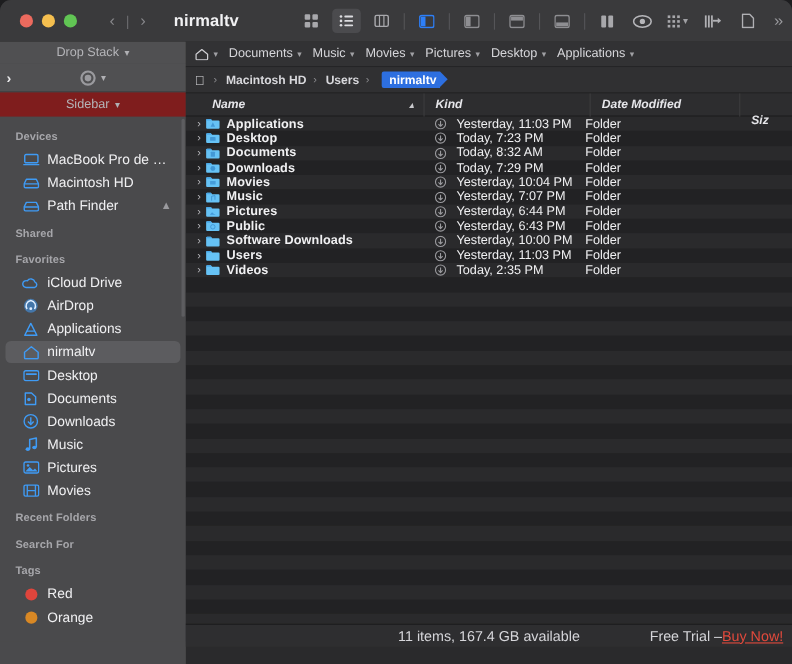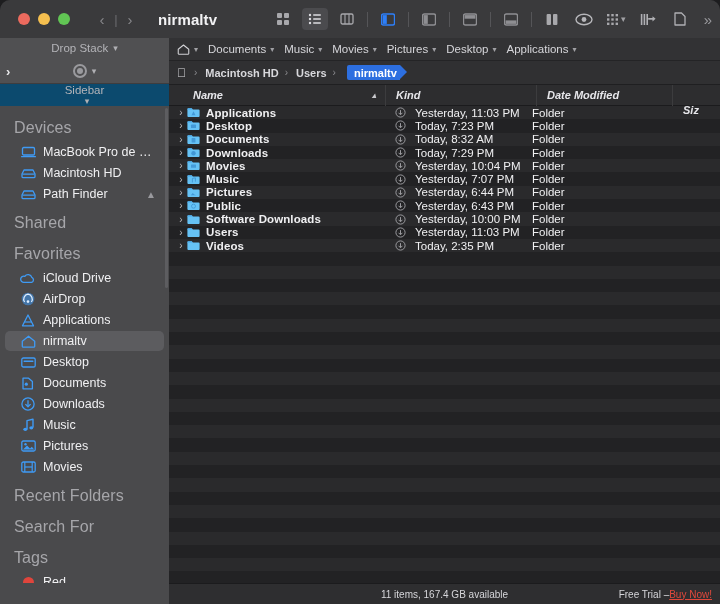--- a/index.html
+++ b/index.html
@@ -99,26 +99,26 @@
   .dropstack-arrow {
     position: absolute; left: 6px; top: 50%; transform: translateY(-50%);
     color: #e8e8ea; font-size: 13px; font-weight: bold;
   }
   .ds-circle {
     width: 14px; height: 14px; border-radius: 50%;
     border: 2px solid #9a9a9e;
     display: flex; align-items: center; justify-content: center;
   }
   .ds-circle i { width: 6px; height: 6px; border-radius:50%; background: #9a9a9e; display:block;}
-  .sidebar-hdr { background: #0c4a6e; height: 22px; flex-direction: column; }
+  .sidebar-hdr { background: #7f1d1d; height: 22px; }
   .hdr-caret { font-size: 9px; margin-left: 5px; color: #b0b0b4; }
 
   .sb-scroll { height: 518px; overflow: hidden; padding-top: 4px;}
   .sb-group {
-    color: #a6a6aa; font-size: 16px; font-weight: normal;
+    color: #a6a6aa; font-size: 10px; font-weight: bold;
     padding: 9px 0 4px 14px;
     letter-spacing: 0.1px;
   }
   .sb-item {
     height: 20px;
     display: flex; align-items: center;
     padding: 0 8px 0 15px;
     color: #f0f0f2; font-size: 12.5px;
     margin: 1px 5px;
     border-radius: 5px;
@@ -239,26 +239,26 @@
     padding-left: 9px;
   }
   .syncdot {
     width: 11px; height: 11px; flex: 0 0 11px; margin-right: 9px;
   }
   .c-kind { width: 151px; padding-left: 10px; }
   .c-size { width: 47px; }
 
   
   .statusbar {
-    position: absolute; bottom: 0; left: 0;
+    position: absolute; bottom: 16px; left: 0;
     width: 551px; height: 21px;
     background: #2e2e30;
     border-top: 1px solid #1b1b1d;
     display: flex; align-items: center;
-    font-size: 10px;
+    font-size: 13px;
   }
   .status-center {
     position: absolute; left: 0; right: 0;
     text-align: center; color: #d6d6da;
   }
   .trial {
     position: absolute; right: 8px;
     color: #d6d6da; display: flex; gap: 0;
   }
   .buynow { color: #e0493c; text-decoration: underline; }

